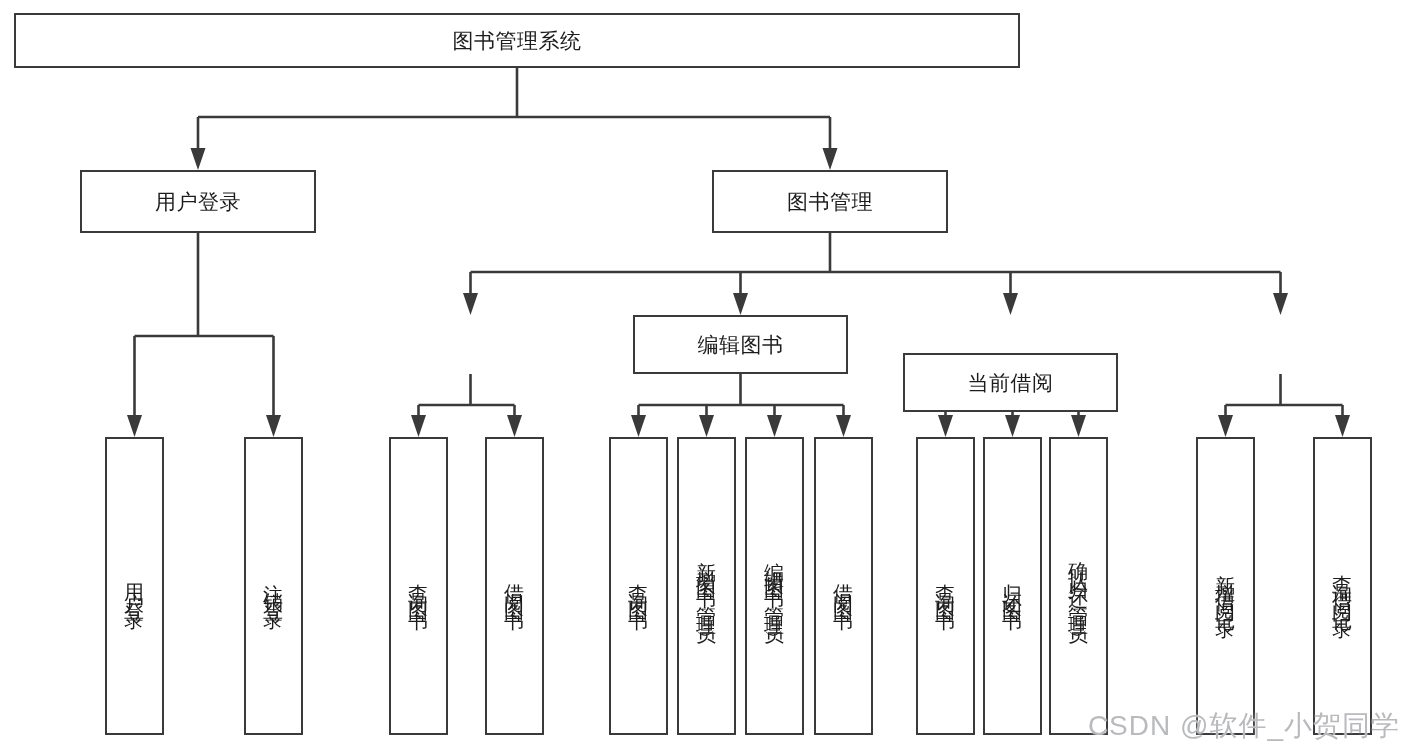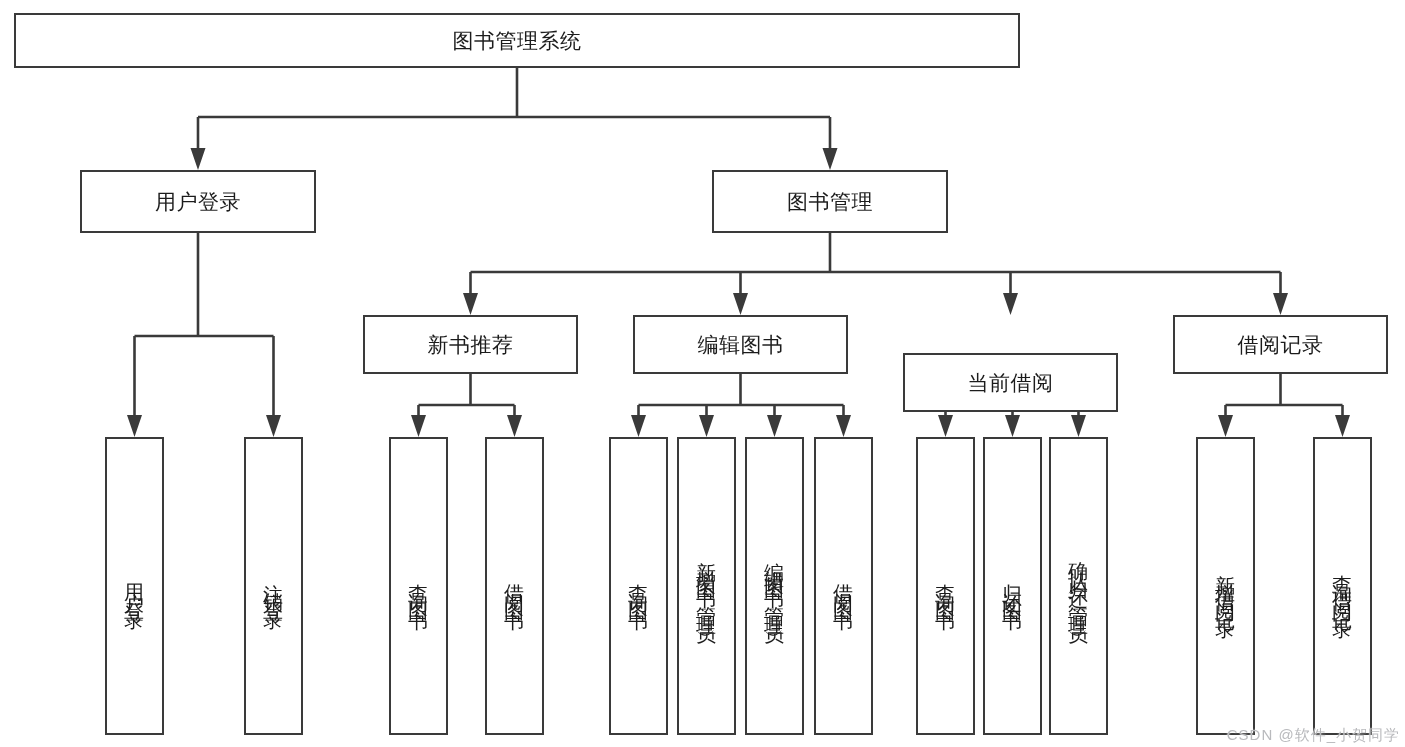--- a/index.html
+++ b/index.html
@@ -79,21 +79,21 @@
   .lf-8  { left: 814px; }
   .lf-9  { left: 916px; }
   .lf-10 { left: 983px; }
   .lf-11 { left: 1049px; }
   .lf-12 { left: 1196px; }
   .lf-13 { left: 1313px; }
   #watermark {
     position: absolute;
     right: 5px;
     bottom: 2px;
-    font-size: 15px;
+    font-size: 28px;
     letter-spacing: 1px;
     color: var(--watermark);
     text-shadow: 0 0 2px #ffffff;
     pointer-events: none;
   }
 </style>
 </head>
 <body>
 
 <div id="canvas">
@@ -161,32 +161,26 @@
     <span>图书管理系统</span>
   </div>
 
   <div class="box l2-box l2-a">
     <span>用户登录</span>
   </div>
   <div class="box l2-box l2-b">
     <span>图书管理</span>
   </div>
 
-  <div class="box l3-box l3-1">
-    <span>新书推荐</span>
-  </div>
   <div class="box l3-box l3-2">
     <span>编辑图书</span>
   </div>
   <div class="box l3-box l3-3">
     <span>当前借阅</span>
   </div>
-  <div class="box l3-box l3-4">
-    <span>借阅记录</span>
-  </div>
 
   <div class="box leaf lf-1">
     <span>用户登录</span>
   </div>
   <div class="box leaf lf-2">
     <span>注销登录</span>
   </div>
 
   <div class="box leaf lf-3">
     <span>查询图书</span>

